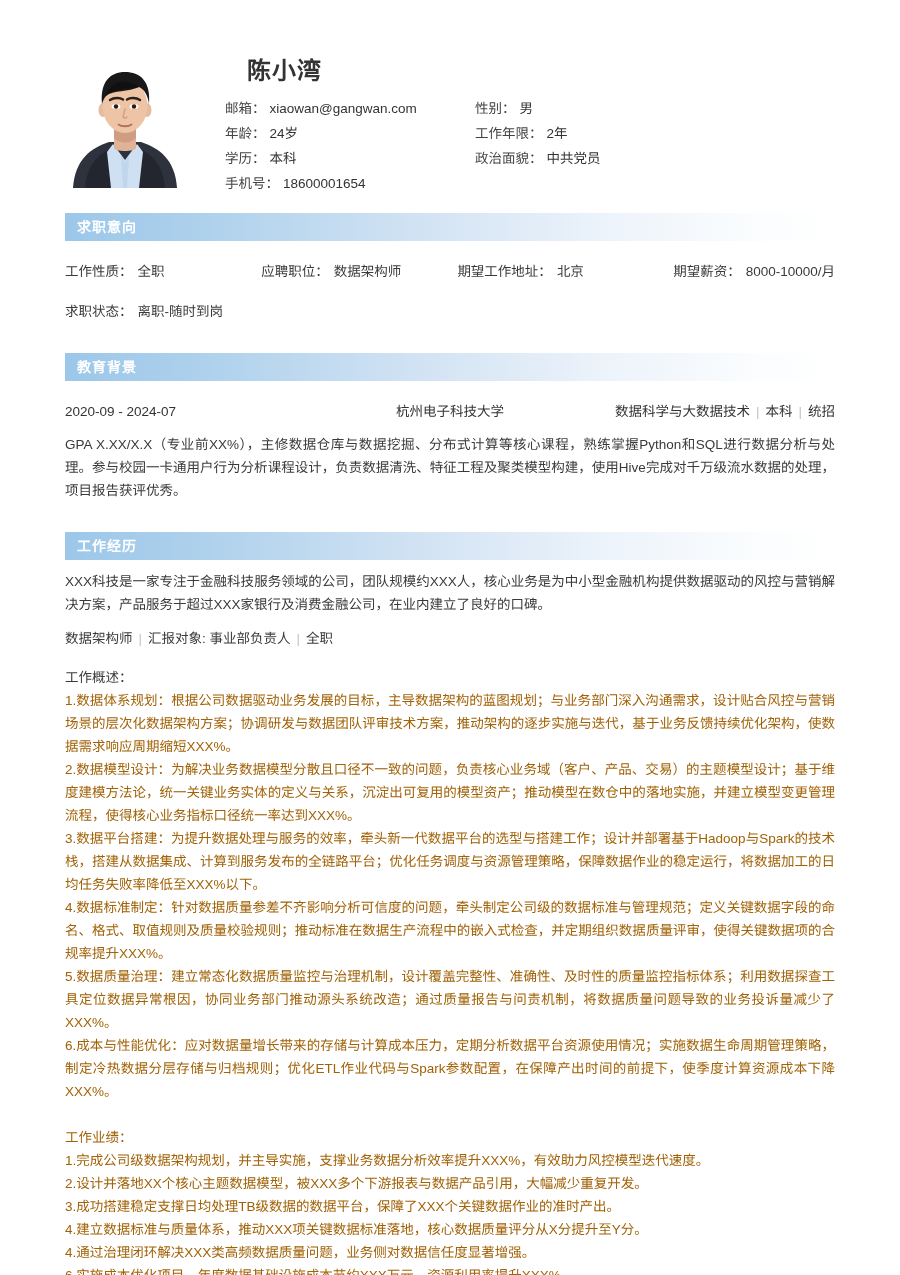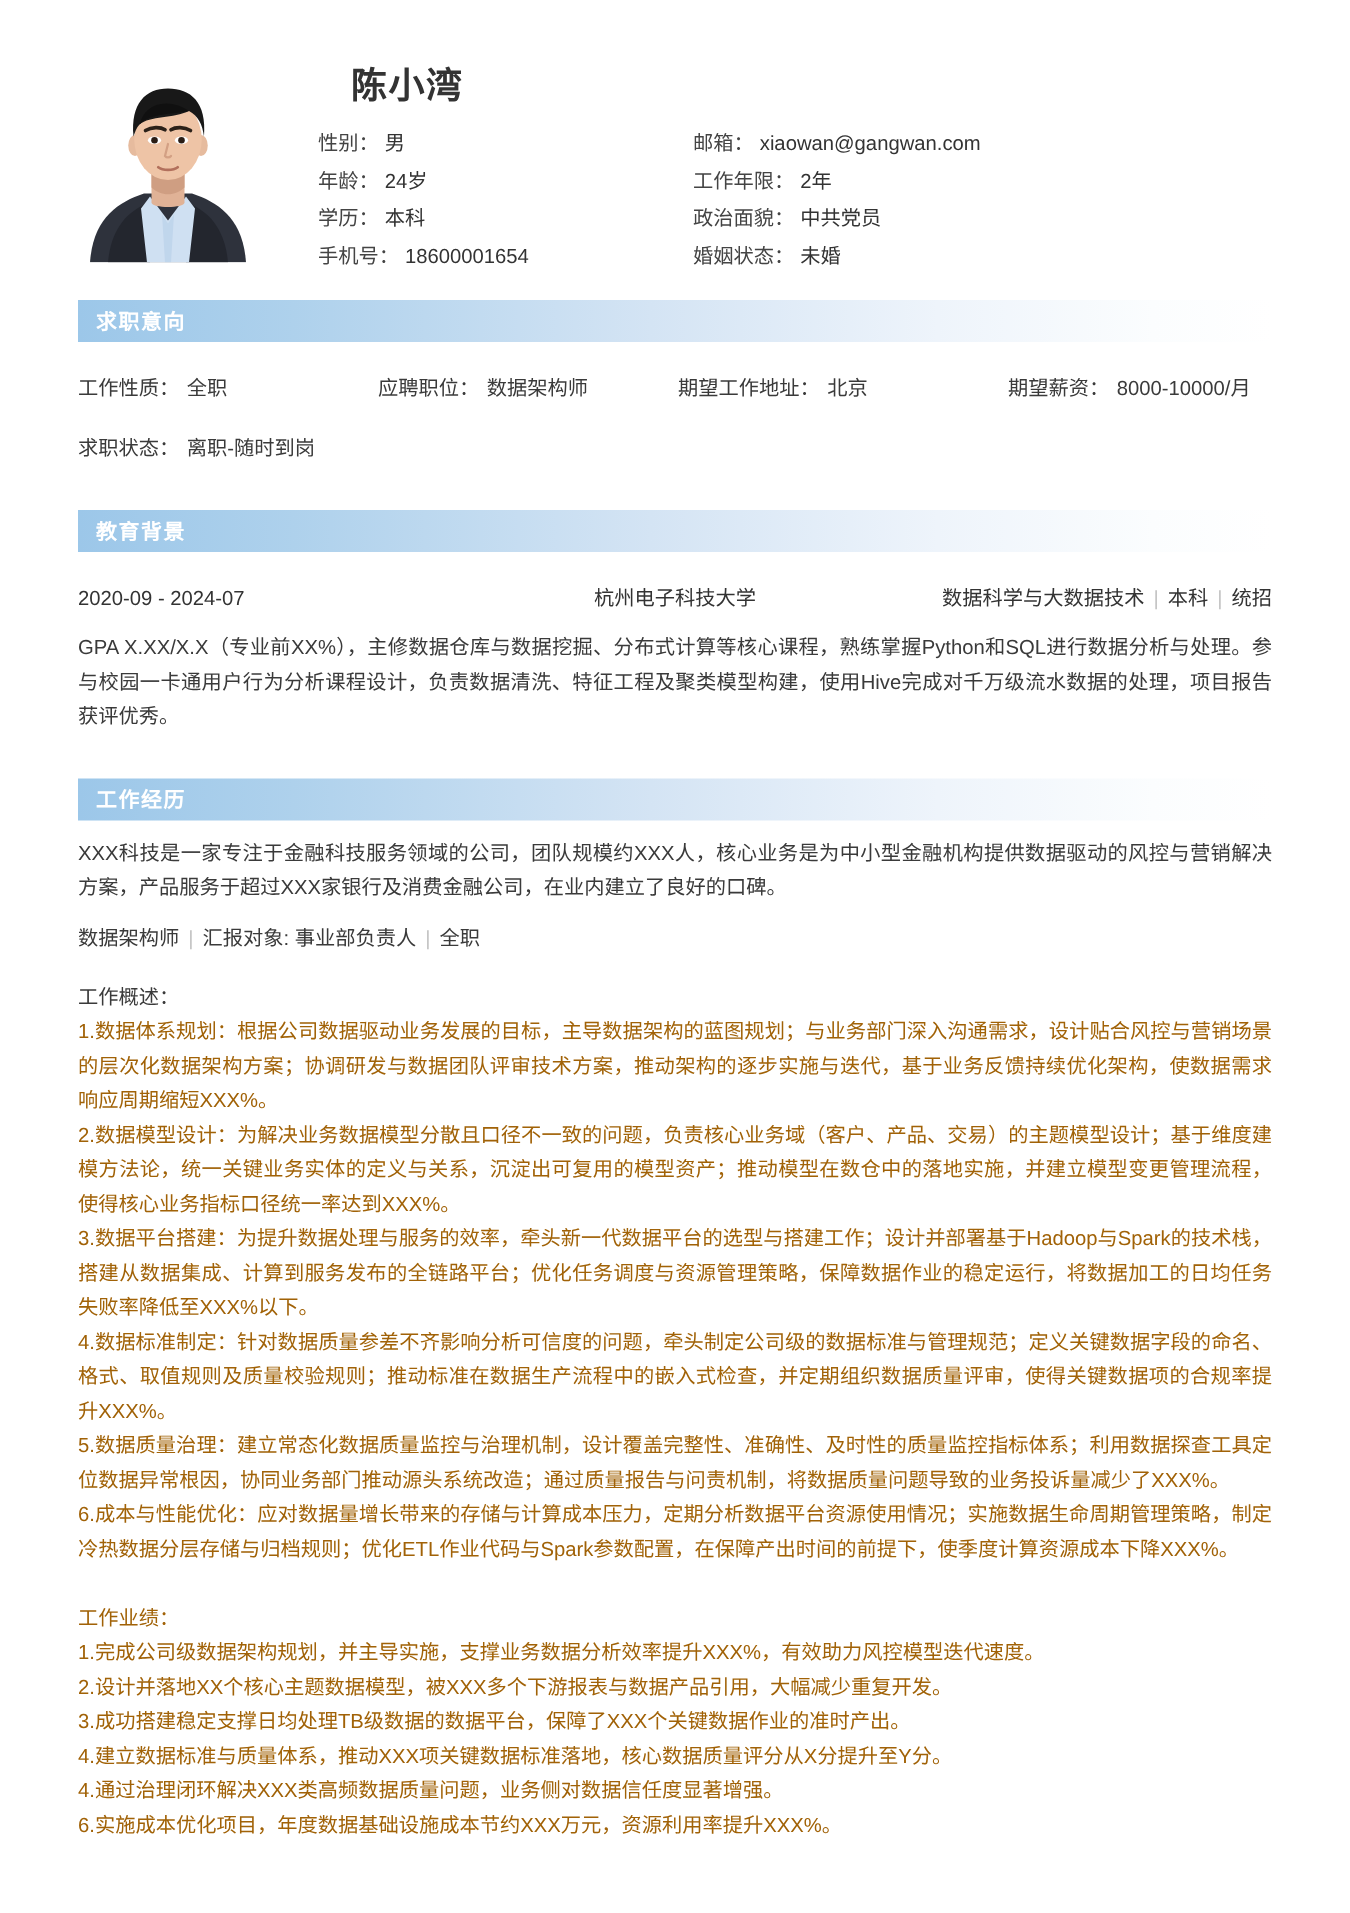--- a/index.html
+++ b/index.html
@@ -16,21 +16,21 @@
     font-family: "Liberation Sans", "DejaVu Sans", sans-serif;
     color: #3a3a3a;
     -webkit-font-smoothing: antialiased;
   }
 
   .page {
     position: relative;
     width: 900px;
     height: 1022px;
     background: #ffffff;
-    padding: 0;
+    padding: 13px;
   }
 
   
   .header {
     display: flex;
     align-items: flex-start;
     padding: 43px 52px 0 52px;
     height: 200px;
   }
   .photo {
@@ -205,45 +205,42 @@
 
         <path d="M53.5 68.5 C56.5 70.8 63.5 70.8 66.5 68.5" stroke="#b2705c" stroke-width="1.8" fill="none" stroke-linecap="round"></path>
       </svg>
     </div>
 
     <div class="header-info">
       <div class="name">陈小湾</div>
 
       <div class="info-grid">
         <div class="info-item">
+          <span class="lbl">邮箱：</span><span class="val">xiaowan@gangwan.com</span>
+        </div>
+        <div class="info-item">
           <span class="lbl">性别：</span><span class="val">男</span>
         </div>
-        <div class="info-item">
-          <span class="lbl">邮箱：</span><span class="val">xiaowan@gangwan.com</span>
-        </div>
 
         <div class="info-item">
           <span class="lbl">年龄：</span><span class="val">24岁</span>
         </div>
         <div class="info-item">
           <span class="lbl">工作年限：</span><span class="val">2年</span>
         </div>
 
         <div class="info-item">
           <span class="lbl">学历：</span><span class="val">本科</span>
         </div>
         <div class="info-item">
           <span class="lbl">政治面貌：</span><span class="val">中共党员</span>
         </div>
 
         <div class="info-item">
           <span class="lbl">手机号：</span><span class="val">18600001654</span>
-        </div>
-        <div class="info-item">
-          <span class="lbl">婚姻状态：</span><span class="val">未婚</span>
         </div>
       </div>
     </div>
   </div>
 
   <div class="section-bar">
     <span class="title">求职意向</span>
   </div>
   <div class="section-body">
     <div class="intent-row">

